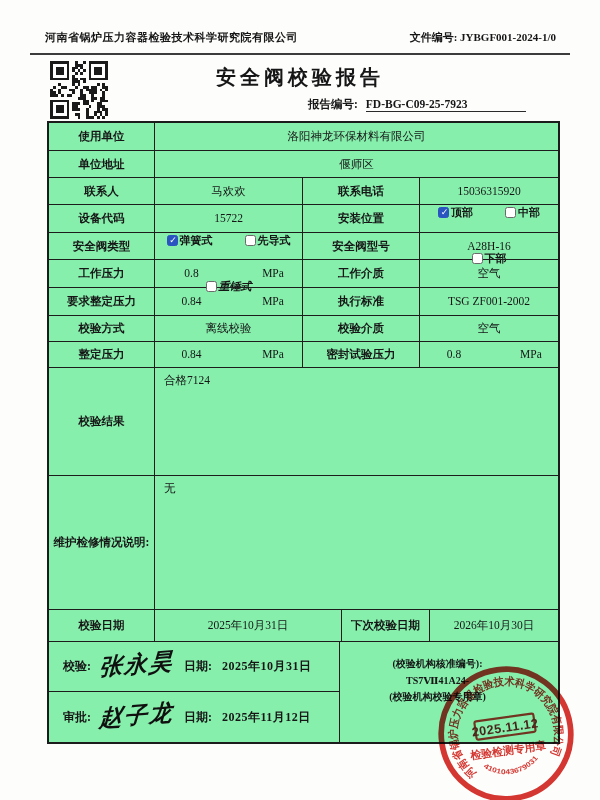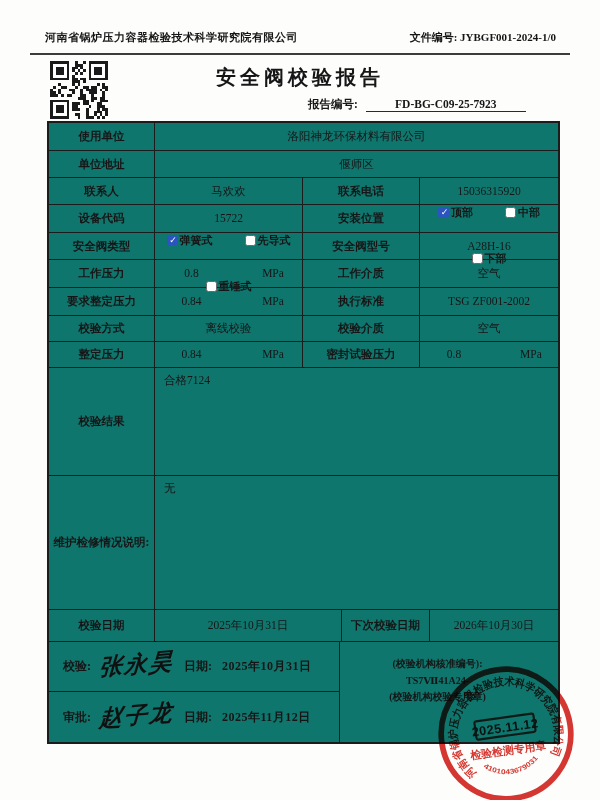--- a/index.html
+++ b/index.html
@@ -7,23 +7,23 @@
         font-family:"Liberation Serif","DejaVu Serif",serif;color:#161616;}
   
   .hdr-left{position:absolute;left:45px;top:30px;font-size:11px;font-weight:bold;letter-spacing:.5px;}
   .hdr-right{position:absolute;right:44px;top:30px;font-size:11px;font-weight:bold;}
   .hdr-rule{position:absolute;left:30px;right:30px;top:53px;border-top:2.5px solid #3c3c3c;}
   
   .qr{position:absolute;left:50px;top:61px;width:58px;height:58px;}
   .title{position:absolute;left:0;right:0;top:64px;text-align:center;font-size:20px;font-weight:bold;letter-spacing:4px;}
   .report-line{position:absolute;top:97px;left:308px;font-size:11.5px;font-weight:bold;display:flex;align-items:flex-end;}
   .report-label{margin-right:8px;}
-  .report-value{display:inline-block;width:160px;text-align:center;border-bottom:1.5px solid #2a2a2a;padding-bottom:1px;}
-  
-  .tbl{position:absolute;left:47px;top:121px;width:509px;border:2px solid #1c1c1c;background:#0f766e;}
+  .report-value{display:inline-block;width:160px;border-bottom:1.5px solid #2a2a2a;padding-bottom:1px;}
+  
+  .tbl{position:absolute;left:47px;top:121px;width:509px;border:2px solid #1c1c1c;background:#86efac;}
   .gA{display:grid;grid-template-columns:106px 148px 117px 138px;
       grid-template-rows:28px 27px 27px 28px 27px 28px 28px 26px 26px 108px 134px;}
   .gB{display:grid;grid-template-columns:106px 187px 88px 128px;grid-template-rows:32px;}
   .gC{display:grid;grid-template-columns:291px 218px;grid-template-rows:50px 50px;}
   .cell{border-right:1.5px solid #1c1c1c;border-bottom:1.5px solid #1c1c1c;
         display:flex;align-items:center;justify-content:center;
         font-size:11.5px;line-height:1.25;text-align:center;box-sizing:border-box;padding:1px 3px;}
   .er{border-right:none;} .eb{border-bottom:none;}
   .span3{grid-column:2/5;}
   .lab{font-weight:bold;}
@@ -240,21 +240,21 @@
       <div class="cell lab">安全阀类型</div>
       <div class="cell cbgroup">
         <span class="cbitem">
             <span class="cb checked"></span>
             <span>弹簧式</span>
           </span>
         <span class="cbitem">
             <span class="cb"></span>
             <span>先导式</span>
           </span>
-        <span class="cbitem" style="white-space:normal;">
+        <span class="cbitem" style="white-space:normal;font-style:italic;">
             <span class="cb"></span>
             <span>重锤式</span>
           </span>
       </div>
       <div class="cell lab">安全阀型号</div>
       <div class="cell er">A28H-16</div>
 
       <div class="cell lab">工作压力</div>
       <div class="cell press">
           <span class="pv">0.8</span>

